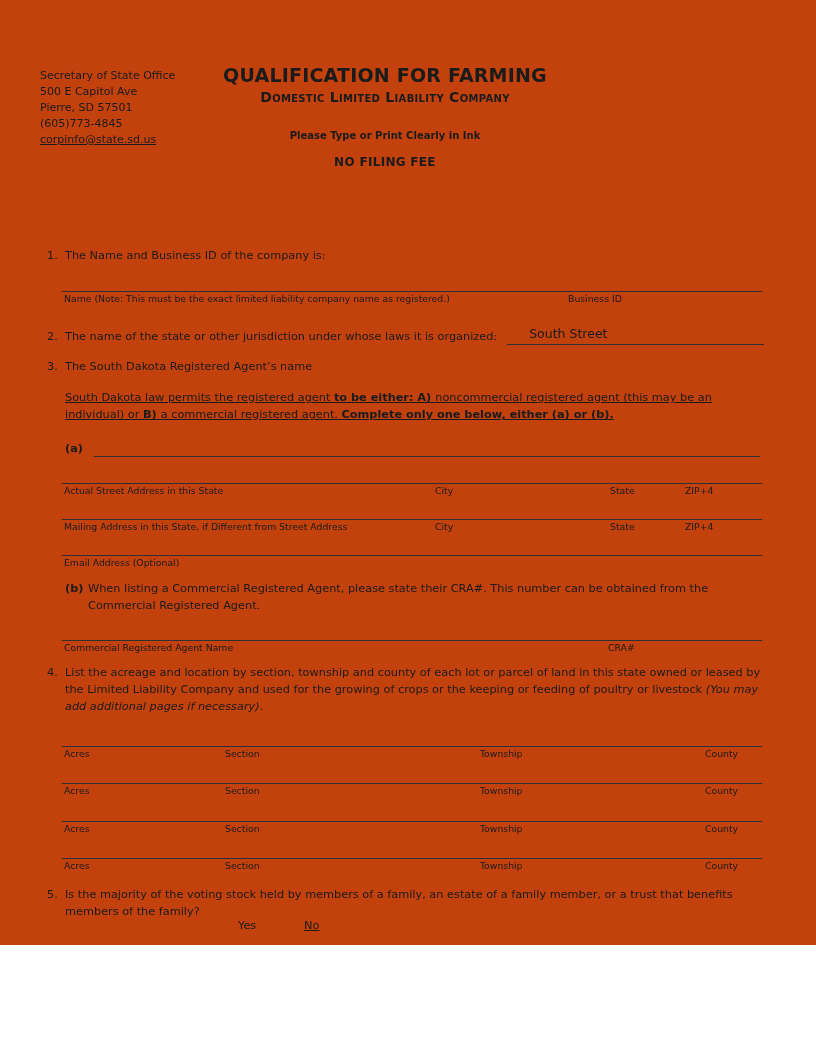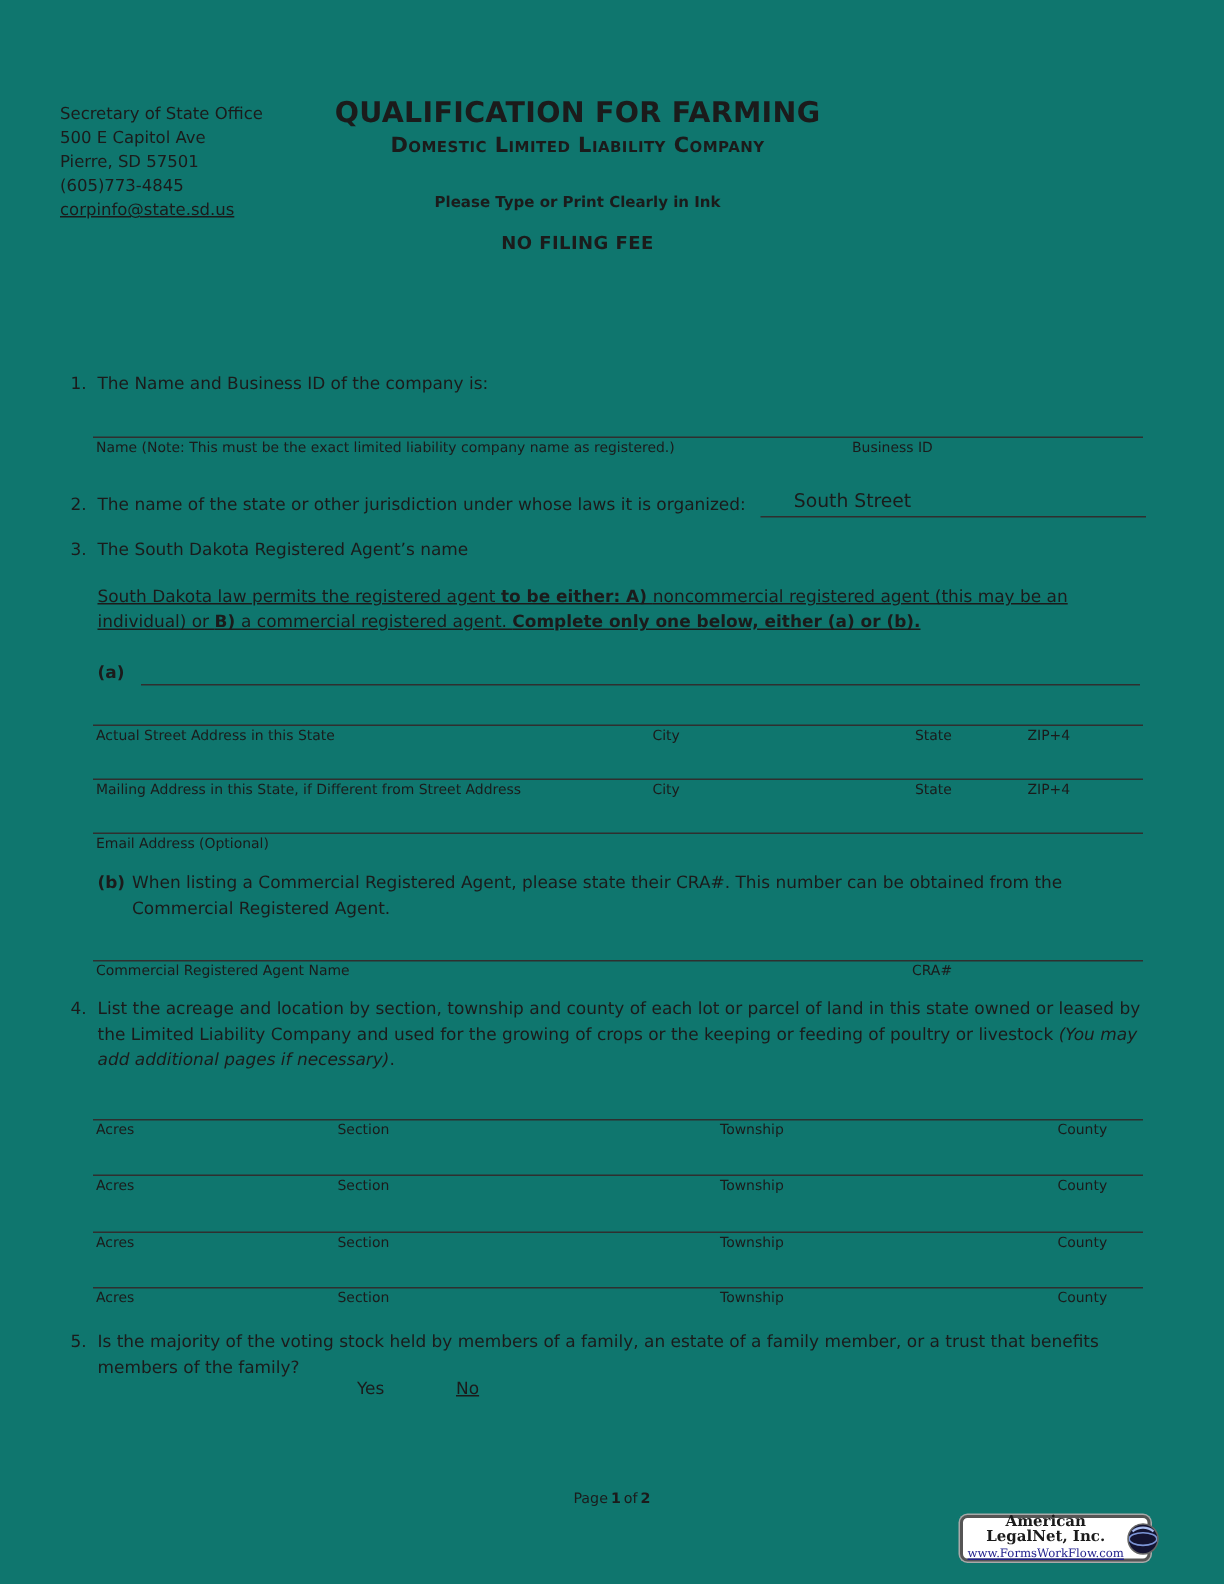--- a/index.html
+++ b/index.html
@@ -1,19 +1,19 @@
 <!DOCTYPE html>
 <html><head>
 <meta charset="utf-8">
 <style>
   * { margin:0; padding:0; box-sizing:border-box; }
   html,body { background:#ffffff; }
   .page {
-    position:relative; width:816px; height:1056px; margin:0 auto;
-    background:#0f766e; overflow:hidden;
+    position:relative; width:816px; height:945px; margin:0 auto;
+    background:#c2410c; overflow:hidden;
     font-family:"DejaVu Sans","Liberation Sans",sans-serif;
     font-size:11.3px; color:#1b1b1b;padding-left:26px;
   }
   
   .office { position:absolute; left:40px; top:68px; font-size:11px; line-height:16px; }
   .office a { color:#1b1b1b; text-decoration:underline; }
   .titleblock { position:absolute; left:150px; top:64px; width:470px; text-align:center; }
   .title { font-size:19px; font-weight:700; letter-spacing:.2px; }
   .subtitle { font-size:14px; font-weight:700; font-variant:small-caps; margin-top:3px; letter-spacing:.3px; }
   .statute { font-size:9px; font-weight:700; }

